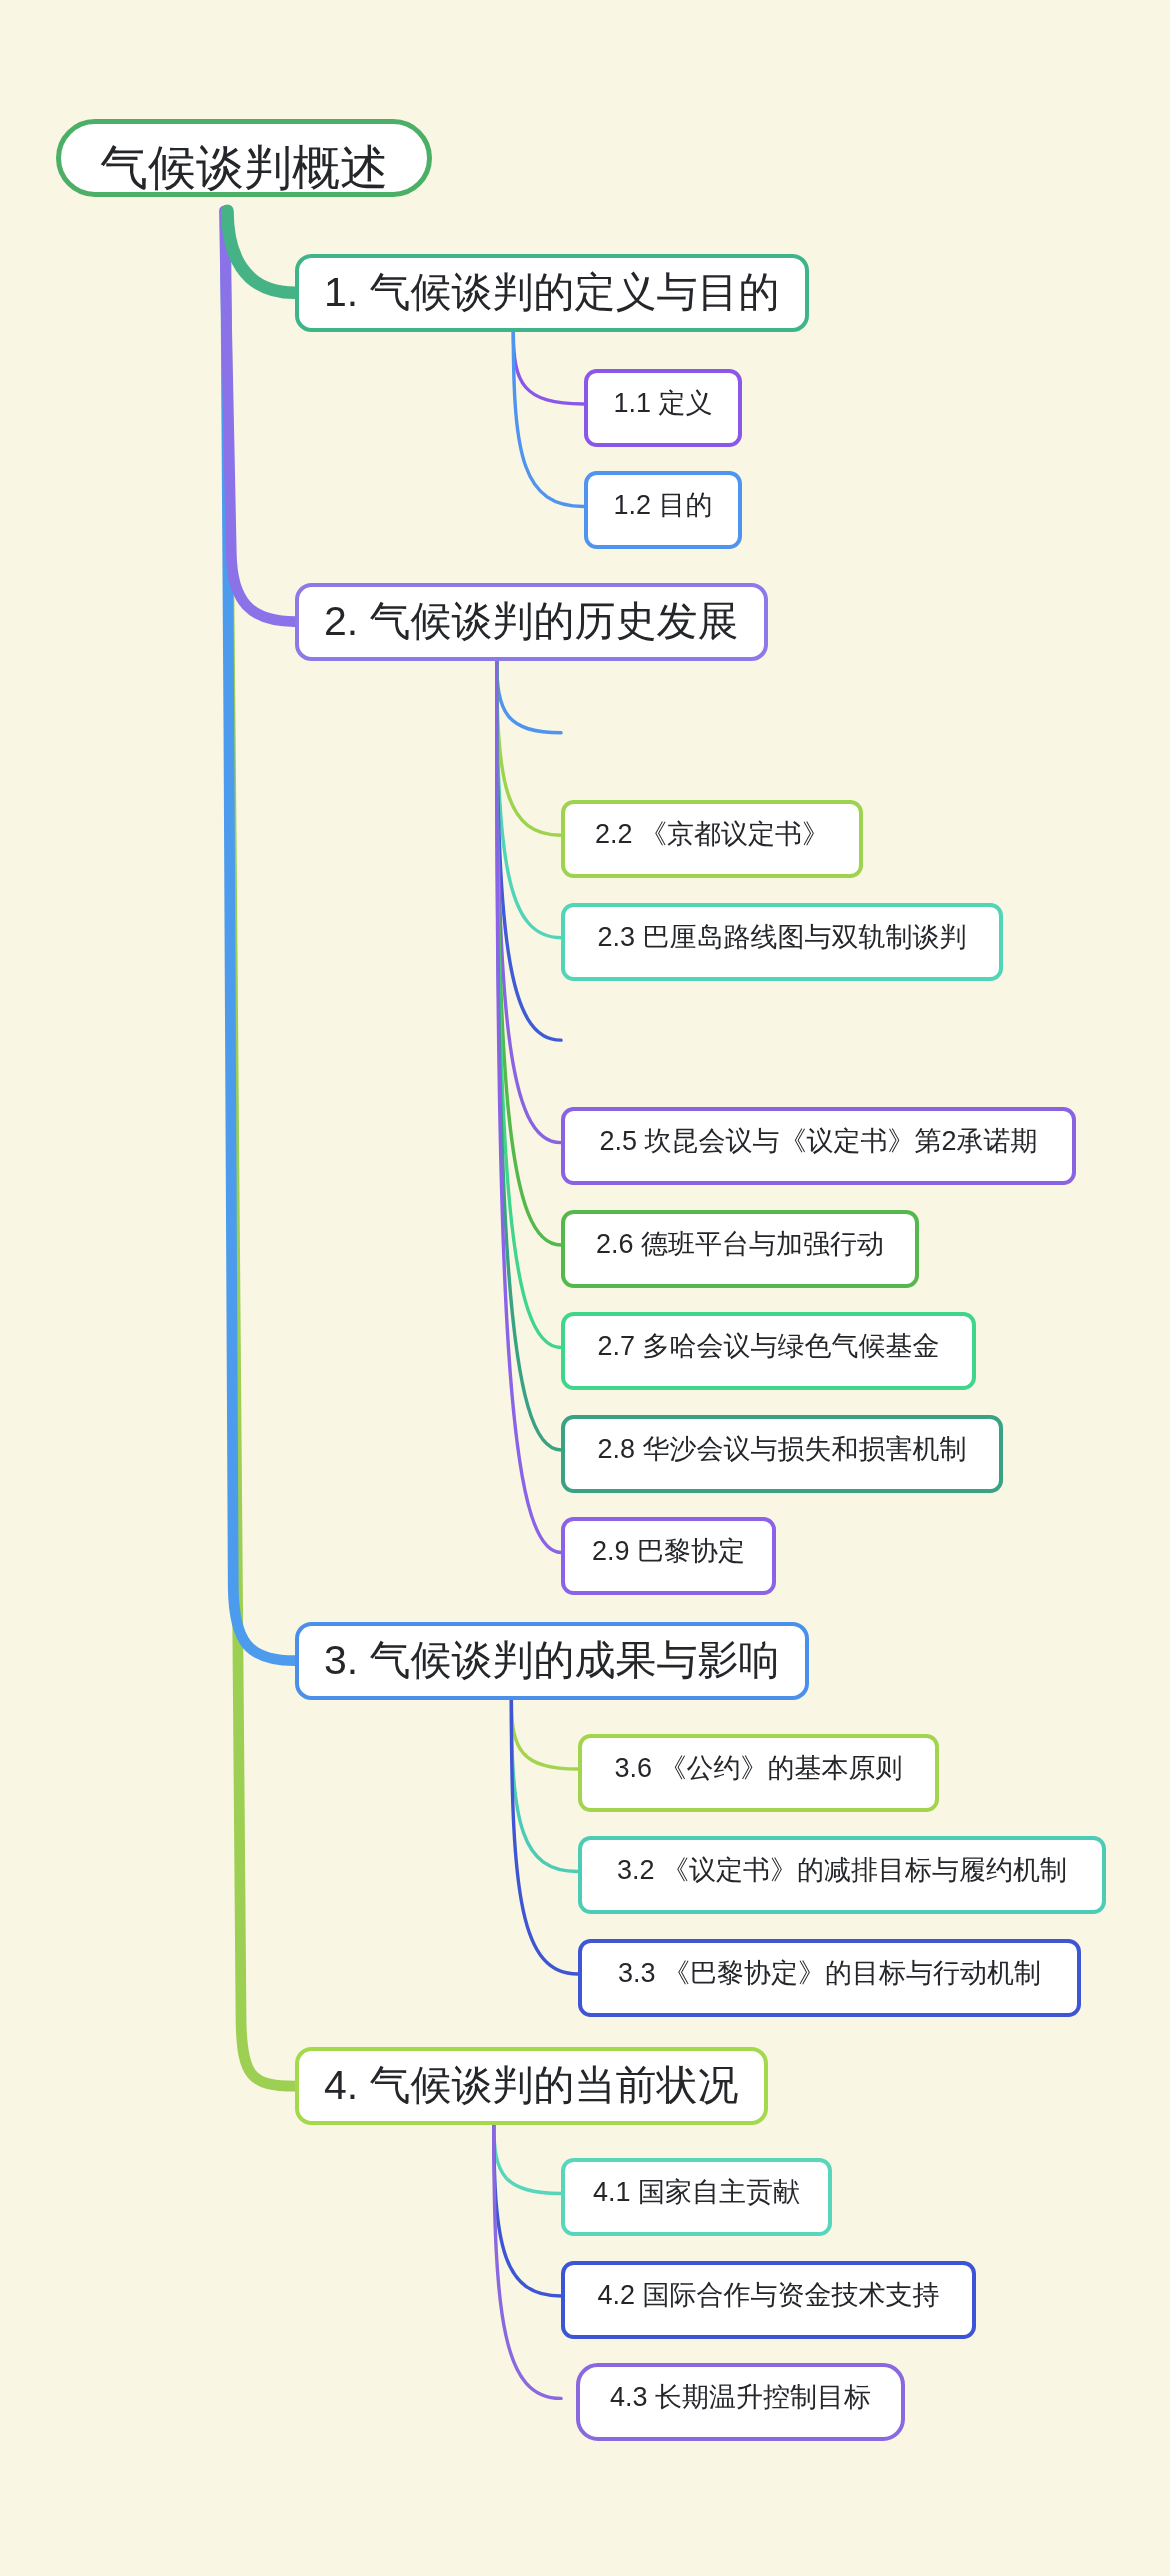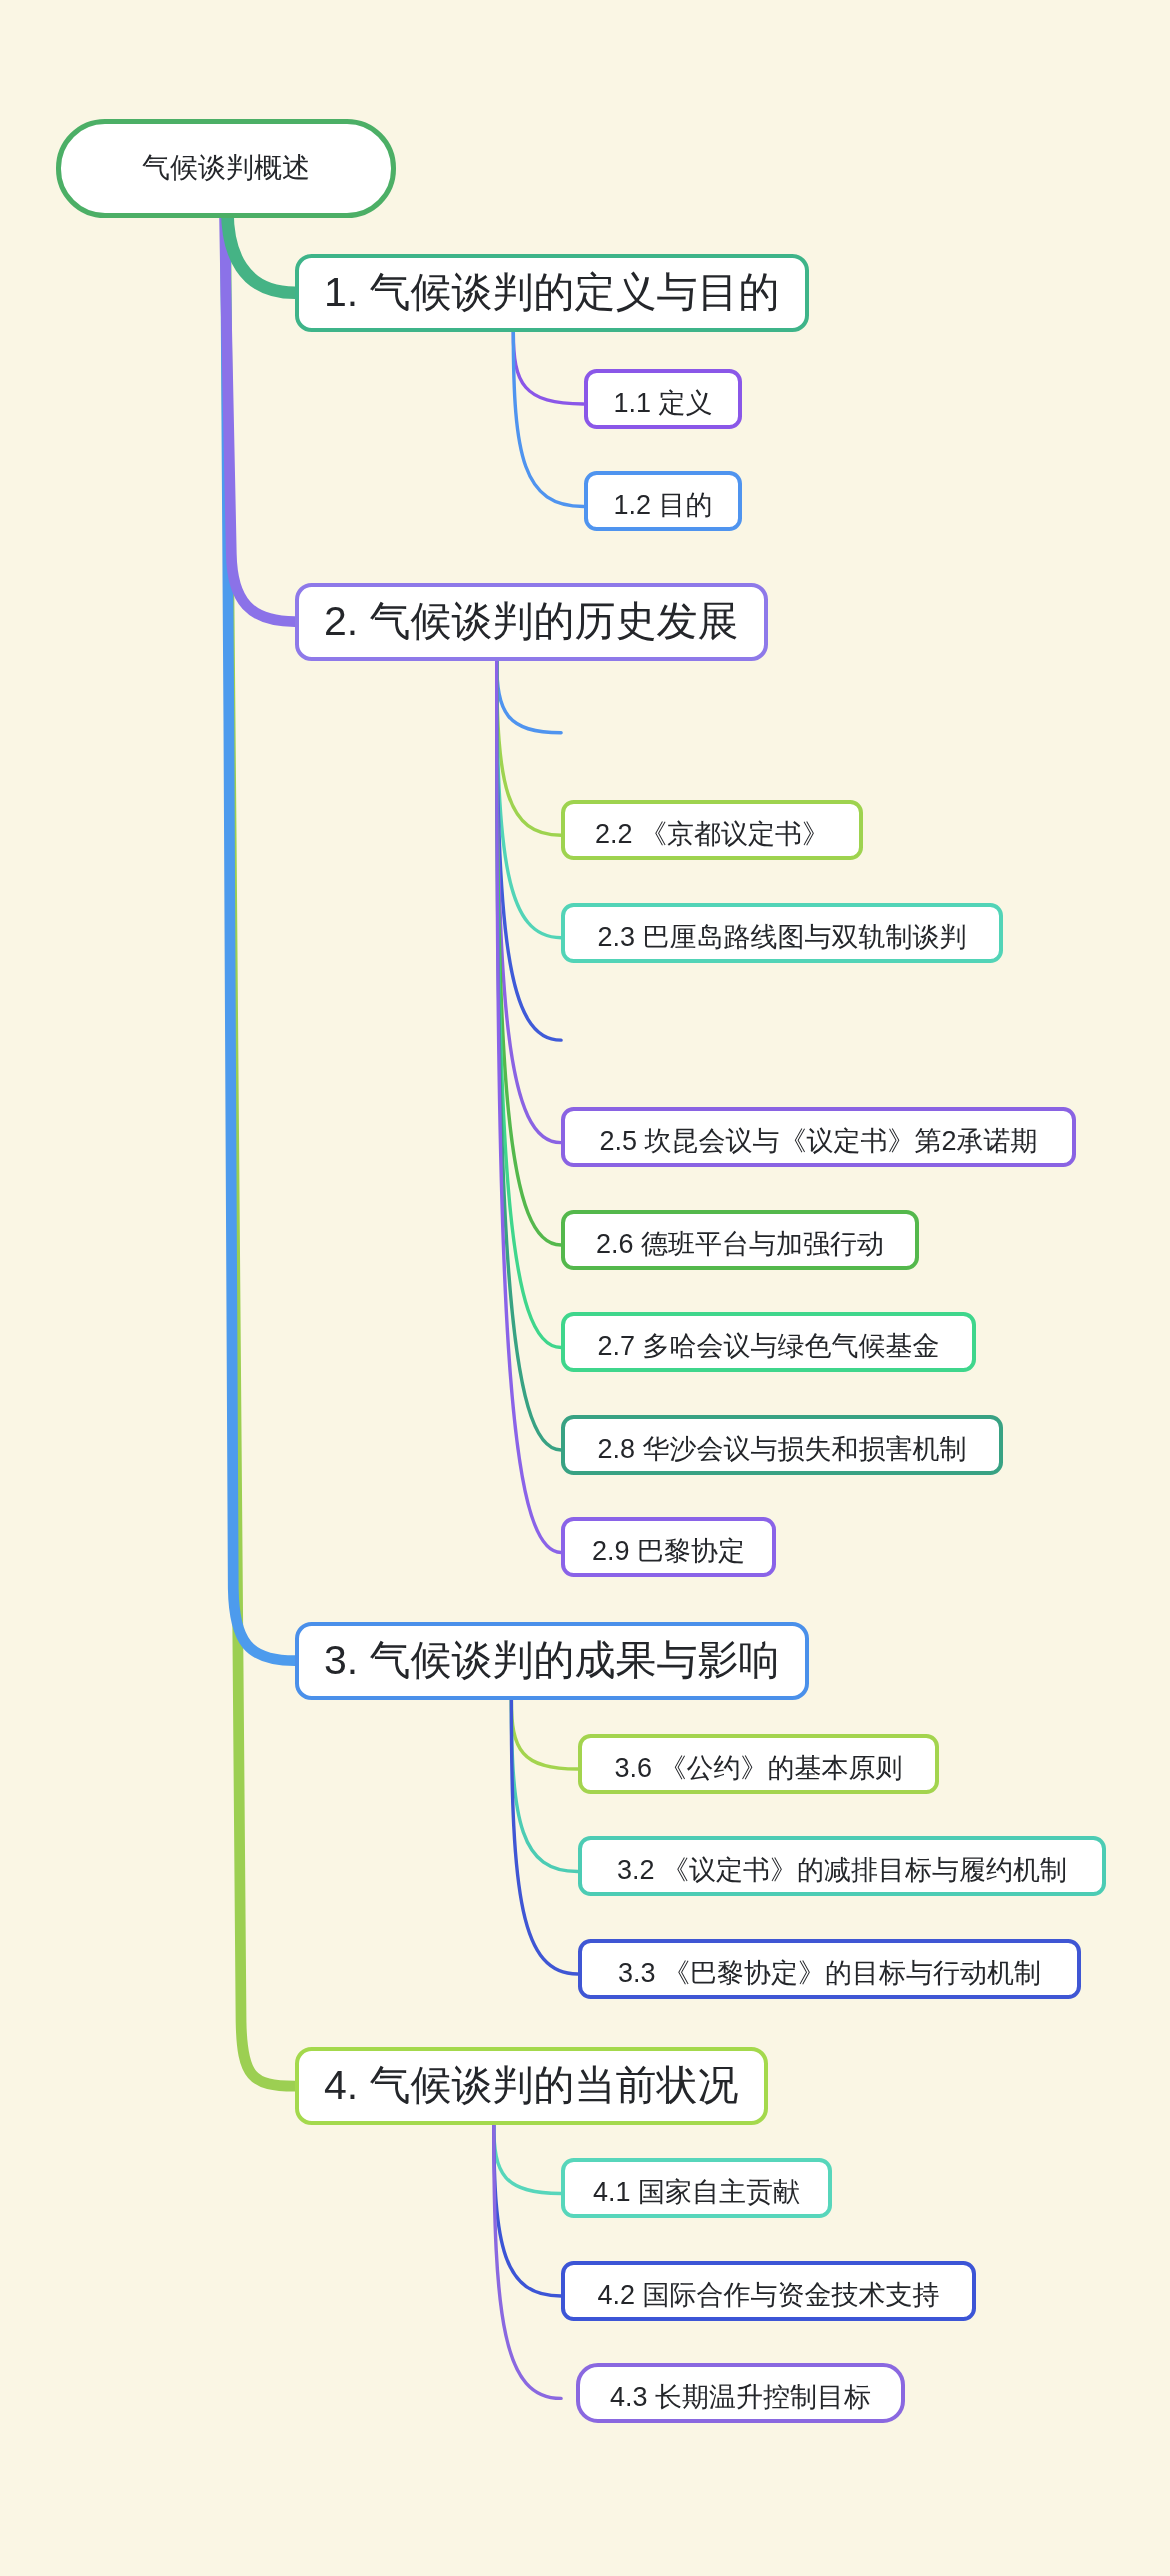--- a/index.html
+++ b/index.html
@@ -14,29 +14,29 @@
   #wires{position:absolute;left:0;top:0;z-index:0;}
   .node{
     position:absolute;z-index:2;
     box-sizing:border-box;
     background:#FFFFFF;
     border:4.9px solid #888;
     text-align:center;
     white-space:nowrap;
   }
   .node.root{
-    height:99px;border-width:5.9px;border-radius:49px;
-    font-size:28px;line-height:87px;padding:0 39px;
+    height:78px;border-width:5.9px;border-radius:49px;
+    font-size:48px;line-height:87px;padding:0 39px;
   }
   .node.main{
     height:78px;border-radius:16.6px;
     font-size:41px;line-height:68px;padding:0 25px;
   }
   .node.child{
-    height:60px;border-radius:12.7px;
+    height:78px;border-radius:12.7px;
     font-size:27px;line-height:60px;padding:0 23.4px;
   }
   .lbl{display:inline-block;}
   path.trunk{fill:none;stroke-width:11;stroke-linecap:round;}
   path.trunk.first{stroke-width:13;}
   path.wire{fill:none;stroke-width:3.5;stroke-linecap:round;}
 </style>
 </head>
 <body style="background: rgb(250, 246, 228); color: rgb(36, 38, 42);">
 

